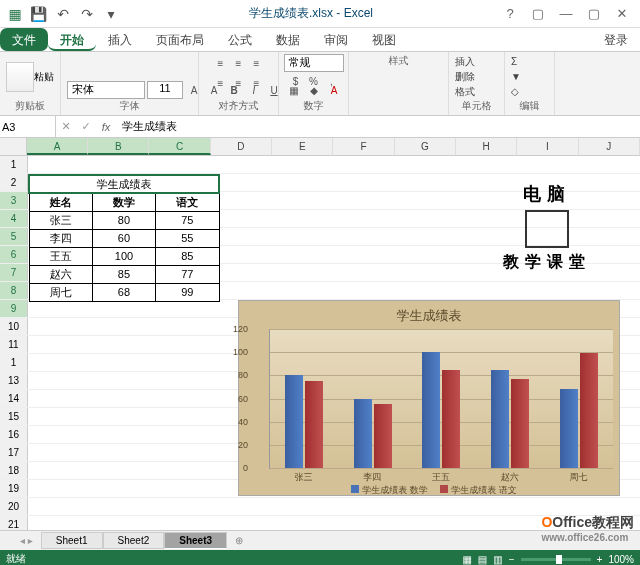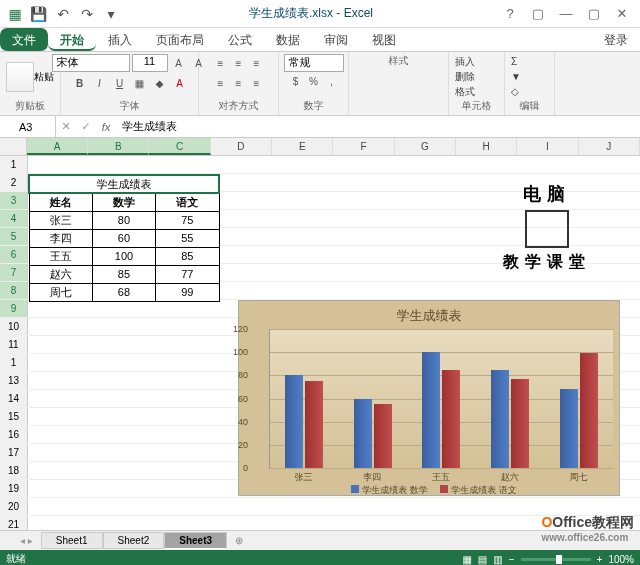--- a/index.html
+++ b/index.html
@@ -29,21 +29,21 @@
     .paste-icon { width: 28px; height: 30px; background: linear-gradient(#fff,#eee); border: 1px solid #ccc; }
     .font-select { width: 78px; height: 18px; border: 1px solid #aaa; background: #fff; padding-left: 4px; font-size: 11px; }
     .size-select { width: 36px; height: 18px; border: 1px solid #aaa; background: #fff; text-align: center; font-size: 11px; }
     .mini-btn { width: 18px; height: 18px; border: 1px solid transparent; display: inline-flex; align-items: center; justify-content: center; color: #555; }
     .num-select { width: 60px; height: 18px; border: 1px solid #aaa; background: #fff; font-size: 11px; padding-left: 4px; }
     .ribbon-list { font-size: 10px; line-height: 15px; color: #444; }
     .ribbon-list div { white-space: nowrap; }
     
     
     .formula-bar { height: 22px; border-bottom: 1px solid #ccc; display: flex; align-items: center; background: #fff; }
-    .name-box { width: 56px; height: 100%; border-right: 1px solid #ccc; padding-left: 19px; font-size: 11px; display: flex; align-items: center; }
+    .name-box { width: 56px; height: 100%; border-right: 1px solid #ccc; padding-left: 2px; font-size: 11px; display: flex; align-items: center; }
     .fb-btn { width: 20px; text-align: center; color: #999; font-size: 11px; }
     .fx { width: 20px; text-align: center; color: #666; font-style: italic; }
     .formula-input { flex: 1; padding-left: 6px; font-size: 11px; }
     
     
     .grid-area { position: relative; height: 392px; overflow: hidden; }
     .col-headers { display: flex; height: 18px; background: #f0f0f0; border-bottom: 1px solid #ccc; }
     .row-header { width: 28px; background: #f0f0f0; border-right: 1px solid #ccc; text-align: center; font-size: 10px; line-height: 18px; }
     .col-header { width: 64px; border-right: 1px solid #ddd; text-align: center; font-size: 10px; line-height: 18px; color: #444; }
     .col-header.sel { background: #c6e2c6; color: #217346; border-bottom: 2px solid #217346; }
@@ -132,21 +132,21 @@
   <div class="ribbon-group">
     <div class="rg-content">
       <div class="paste-btn">
         <div class="paste-icon"></div>
         <span>粘贴</span>
       </div>
     </div>
     <div class="rg-label">剪贴板</div>
   </div>
   <div class="ribbon-group" style="width:138px">
-    <div class="rg-content" style="flex-direction:column;align-items:center;gap:2px">
+    <div class="rg-content" style="flex-direction:row;align-items:flex-end;gap:2px">
       <div style="display:flex;gap:2px">
         <div class="font-select">宋体</div>
         <div class="size-select">11</div>
         <span class="mini-btn">A</span>
         <span class="mini-btn">A</span>
       </div>
       <div style="display:flex;gap:2px">
         <span class="mini-btn">
             <b>B</b>
           </span>

